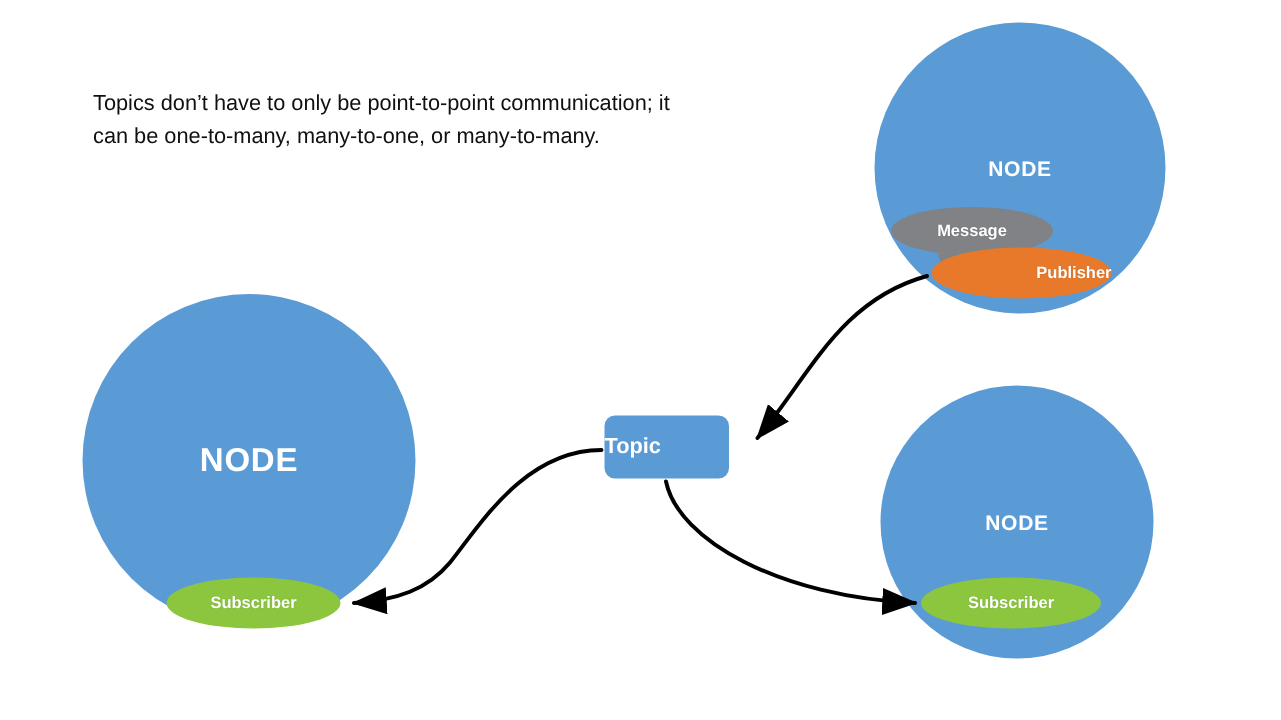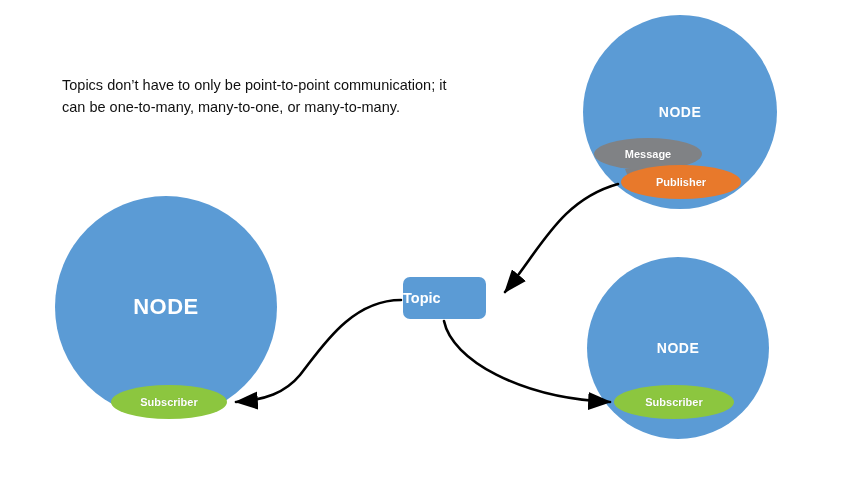--- a/index.html
+++ b/index.html
@@ -16,21 +16,21 @@
     width: 854px;
     height: 480px;
     background: #ffffff;
     overflow: hidden;
   }
 
   
   #caption {
     position: absolute;
     left: 62px;
-    top: 74px;
+    top: 58px;
     width: 420px;
     font-size: 14.5px;
     line-height: 1.52;
     color: #101010;
     font-family: "Liberation Sans", sans-serif;
     white-space: pre-line;
   }
 
   
   #shapes {
@@ -123,21 +123,21 @@
     </div>
 
     <div class="node-circle" id="circle-node-top-right" style="left: 583px; top: 15px; width: 194px; height: 194px; background: rgb(91, 155, 213);"></div>
     <div class="node-label" id="label-node-top-right" style="left: 680px; top: 112px; font-size: 14px; color: rgb(255, 255, 255);">NODE</div>
 
     <div class="callout-tail" id="tail-message" style="left: 625.32px; top: 169px; border-left: 5px solid transparent; border-right: 9px solid transparent; border-top: 13px solid rgb(128, 130, 133);"></div>
     <div class="ellipse" id="ell-message" style="left: 594px; top: 138px; width: 108px; height: 32px; background: rgb(128, 130, 133);">
       <span class="ellipse-label">Message</span>
     </div>
 
-    <div class="ellipse" id="ell-publisher" style="left: 621px; top: 165px; width: 120px; height: 34px; background: rgb(232, 121, 43);">
+    <div class="ellipse" id="ell-publisher" style="left: 621px; top: 165px; width: 120px; height: 34px; background: rgb(232, 121, 43); justify-content: flex-end;">
       <span class="ellipse-label">Publisher</span>
     </div>
 
     <div class="node-circle" id="circle-node-bottom-right" style="left: 587px; top: 257px; width: 182px; height: 182px; background: rgb(91, 155, 213);"></div>
     <div class="node-label" id="label-node-bottom-right" style="left: 678px; top: 348px; font-size: 14px; color: rgb(255, 255, 255);">NODE</div>
     <div class="ellipse" id="ell-subscriber-bottom-right" style="left: 614px; top: 385px; width: 120px; height: 34px; background: rgb(140, 198, 63);">
       <span class="ellipse-label">Subscriber</span>
     </div>
 
     <div id="topic-box" style="left: 403px; top: 277px; width: 83px; height: 42px; background: rgb(91, 155, 213);">

